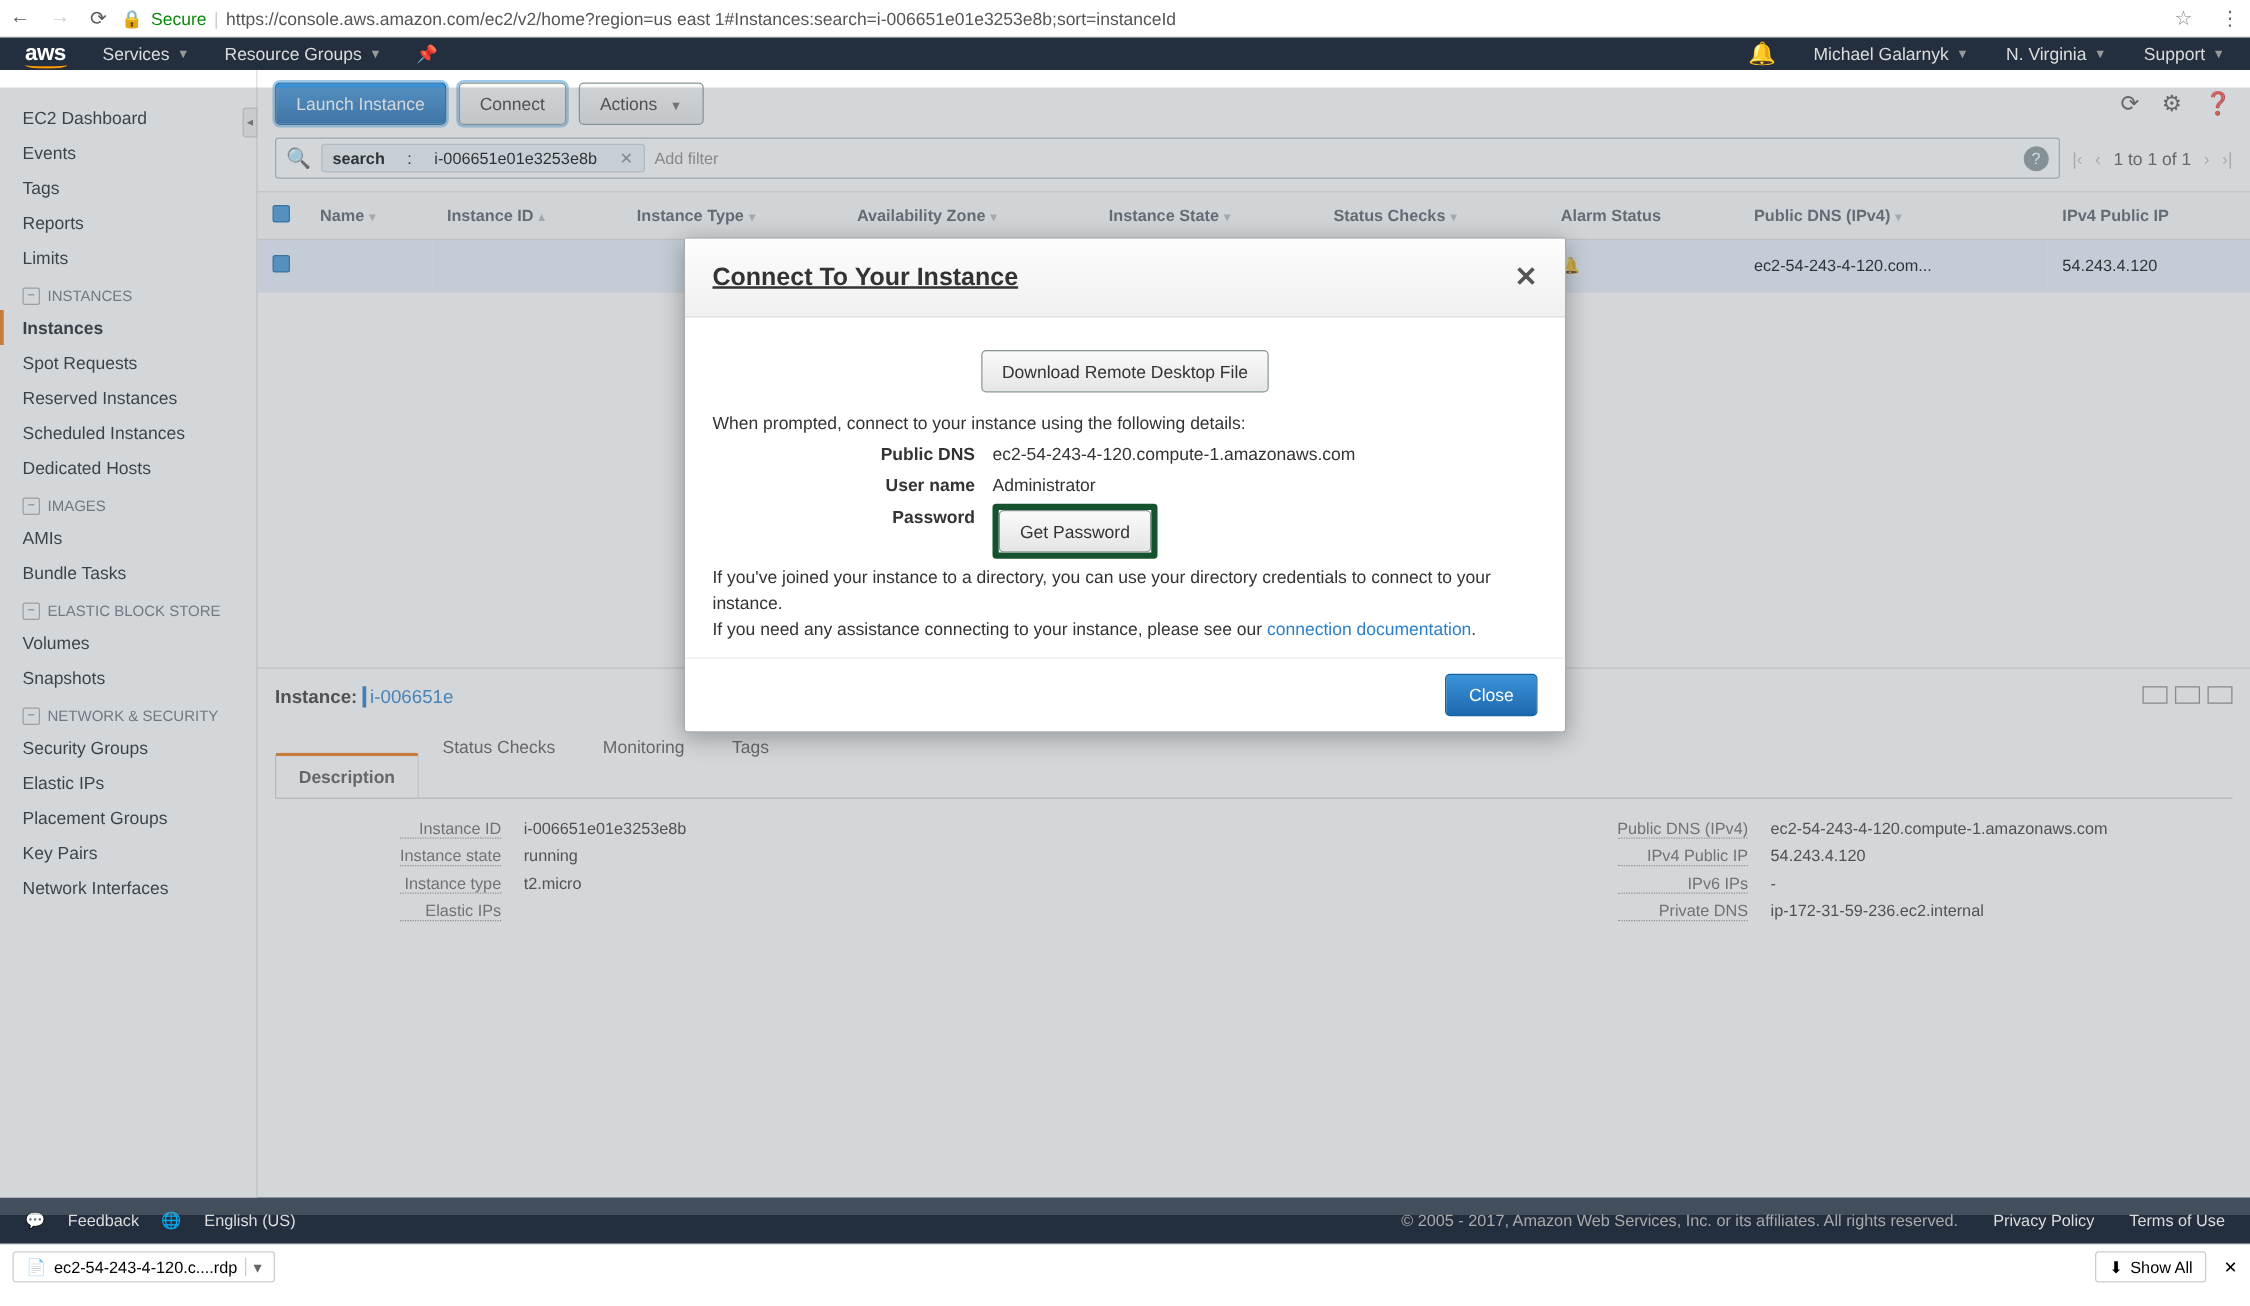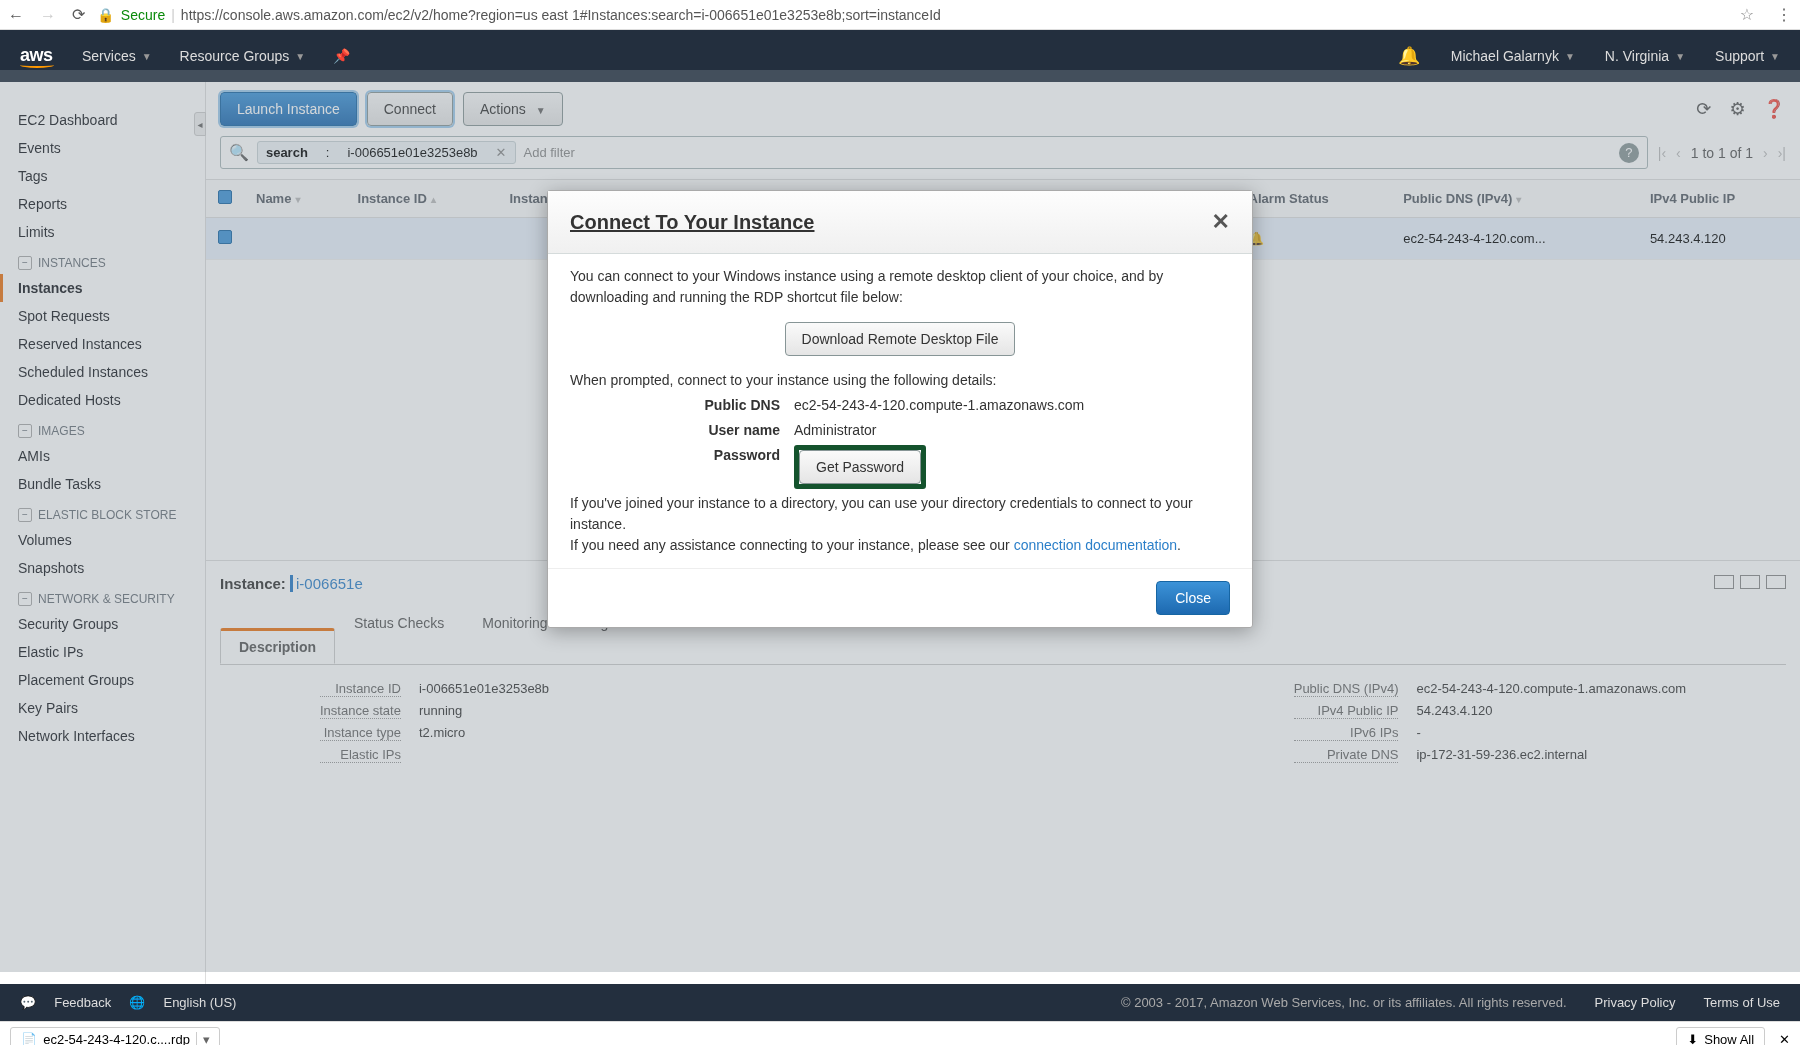--- a/index.html
+++ b/index.html
@@ -8,21 +8,21 @@
 
 .browser-bar { height: 30px; display: flex; align-items: center; padding: 0 8px; gap: 12px; border-bottom: 1px solid #ddd; }
 .browser-nav-icons { display: flex; gap: 16px; color: #5a5a5a; }
 .url-wrap { flex: 1; display: flex; align-items: center; gap: 6px; font-size: 14px; }
 .secure { color: #0a8a0a; }
 .url-text { color: #555; }
 .star-icon { color: #888; margin-left: auto; margin-right: 10px; }
 .more-icon { color: #666; }
 
 
-.aws-nav { height: 52px; background: #232f3e; color: #ddd; display: flex; align-items: center; padding: 0 20px; gap: 28px; font-size: 14px; }
+.aws-nav { height: 26px; background: #232f3e; color: #ddd; display: flex; align-items: center; padding: 0 20px; gap: 28px; font-size: 14px; }
 .aws-logo { color: #fff; font-weight: bold; font-size: 18px; letter-spacing: -.5px; }
 .aws-logo-underline { height: 6px; width: 34px; border-bottom: 2px solid #ff9900; border-radius: 0 0 50% 50%; margin-top: -4px; }
 .nav-item { display: flex; align-items: center; gap: 6px; cursor: pointer; }
 .nav-right { margin-left: auto; display: flex; gap: 30px; align-items: center; }
 .chev { font-size: 10px; color: #999; }
 
 
 .main-layout { display: flex; height: calc(100% - 70px - 37px - 36px); position: relative; }
 .sidebar { width: 205px; padding: 24px 0 0 0; background: #fff; overflow-y: auto; font-size: 14px; }
 .sidebar-link { display: block; padding: 6px 18px; color: #16191f; cursor: pointer; }
@@ -313,21 +313,21 @@
 
   </div>
 </div>
 
 <div class="footer">
   <span>💬</span>
   <a>Feedback</a>
   <span>🌐</span>
   <a>English (US)</a>
   <div class="footer-right">
-    <span style="color:#aaa">© 2003 - 2017, Amazon Web Services, Inc. or its affiliates. All rights reserved.</span>
+    <span style="color:#aaa">© 2005 - 2017, Amazon Web Services, Inc. or its affiliates. All rights reserved.</span>
     <a>Privacy Policy</a>
     <a>Terms of Use</a>
   </div>
 </div>
 
 <div class="download-bar">
   <div class="download-file">
     <span>📄</span>
     <span>ec2-54-243-4-120.c....rdp</span>
     <span style="border-left:1px solid #ccc;padding-left:6px;color:#666">▾</span>
@@ -341,21 +341,20 @@
   </div>
 </div>
 
 <div class="overlay">
   <div class="modal">
     <div class="modal-header">
       <span class="modal-title">Connect To Your Instance</span>
       <span class="modal-x">✕</span>
     </div>
     <div class="modal-body">
-      <p>You can connect to your Windows instance using a remote desktop client of your choice, and by downloading and running the RDP shortcut file below:</p>
       <button class="btn modal-btn">Download Remote Desktop File</button>
       <p>When prompted, connect to your instance using the following details:</p>
       <div class="kv-row">
         <span class="kv-label">Public DNS</span>
         <span class="kv-value">ec2-54-243-4-120.compute-1.amazonaws.com</span>
       </div>
       <div class="kv-row">
         <span class="kv-label">User name</span>
         <span class="kv-value">Administrator</span>
       </div>

